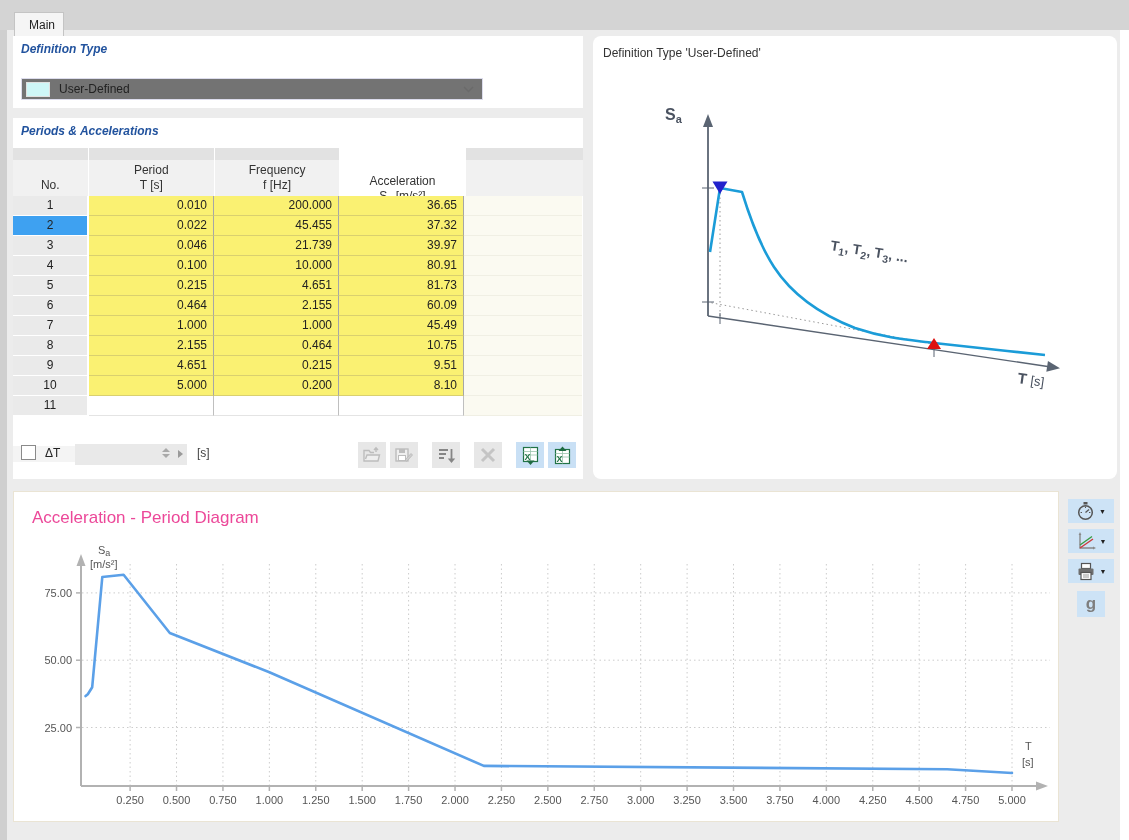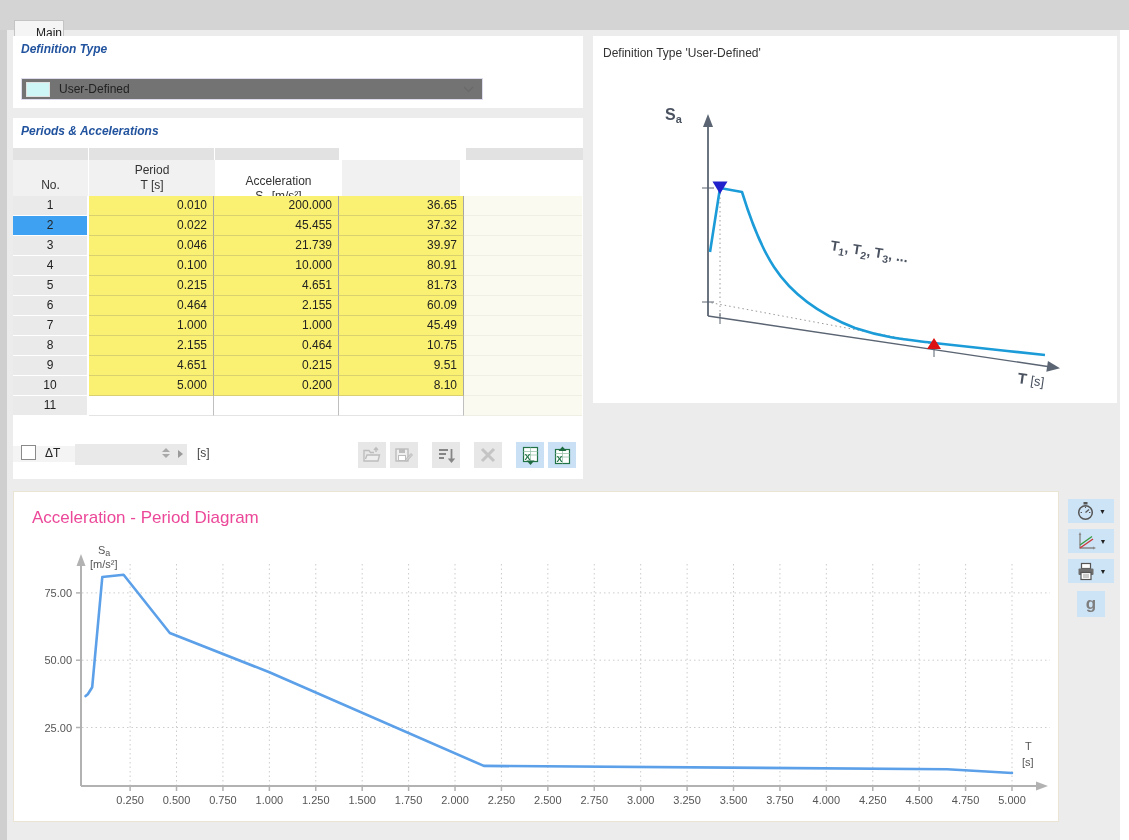--- a/index.html
+++ b/index.html
@@ -1,29 +1,29 @@
 <!DOCTYPE html>
 <html><head>
 <meta charset="utf-8">
 <style>
   * { margin:0; padding:0; box-sizing:border-box; }
   html,body { width:1129px; height:840px; overflow:hidden; }
   body { font-family:"Liberation Sans","DejaVu Sans",sans-serif; background:#ECECEC; position:relative; font-size:12px; color:#222; }
 
   
   .tabbar { position:absolute; left:0; top:0; width:1129px; height:30px; background:#D4D4D4; }
-  .tab { position:absolute; left:14px; top:20px; width:50px; height:26px; background:#F5F5F5;
-         border:1px solid #C4C4C4; border-bottom:none; padding:5px 0 0 21px; font-size:12px; color:#222; }
+  .tab { position:absolute; left:14px; top:12px; width:50px; height:26px; background:#F5F5F5;
+         border:1px solid #C4C4C4; border-bottom:none; padding:5px 0 0 14px; font-size:12px; color:#222; }
   .edge-left  { position:absolute; left:0; top:30px; width:7px; height:810px; background:#CFCFCF; }
   .edge-right { position:absolute; left:1120px; top:30px; width:9px; height:810px; background:#FFFFFF; }
 
   .panel { position:absolute; background:#FFFFFF; }
   #panel-def    { left:13px;  top:36px;  width:570px;  height:72px; }
   #panel-table  { left:13px;  top:118px; width:570px;  height:361px; }
-  #panel-right  { left:593px; top:36px;  width:524px;  height:367px; }
+  #panel-right  { left:593px; top:36px;  width:524px;  height:443px;border-radius:8px; }
   #panel-chart  { left:13px;  top:491px; width:1046px; height:331px; border:1px solid #EAE4D4; }
 
   .sec-title { position:absolute; left:8px; top:6px; font-weight:bold; font-size:12px; color:#22539E;font-style:italic; }
   .plain-title { position:absolute; left:10px; top:10px; font-size:12px; color:#333; }
 
   
   .combo { position:absolute; left:8px; top:42px; width:462px; height:22px; background:#737373;
            border:1px solid #DCDCEC; display:flex; align-items:center; cursor:default; }
   .combo-swatch { width:24px; height:15px; margin-left:4px; border:1px solid #E0E0E0; }
   .combo-text { margin-left:9px; font-size:12px; color:#222; flex:1; }
@@ -107,20 +107,24 @@
         <div class="w3"></div>
         <div class="w4"></div>
     </div>
     <div class="hrow">
       <div class="w0">
           <span>No.</span>
         </div>
       <div class="w1">
         <span>Period</span>
           <span>T [s]</span>
+      </div>
+      <div class="w2">
+        <span>Frequency</span>
+          <span>f [Hz]</span>
       </div>
       <div class="w3">
         <span>Acceleration</span>
         <span><span>S</span><sub class="hsub">a</sub><span> [m/s²]</span></span>
       </div>
       <div class="w4"></div>
     </div>
     <div id="table-body">
         <div class="trow">
           <div class="cell cno">1</div>

